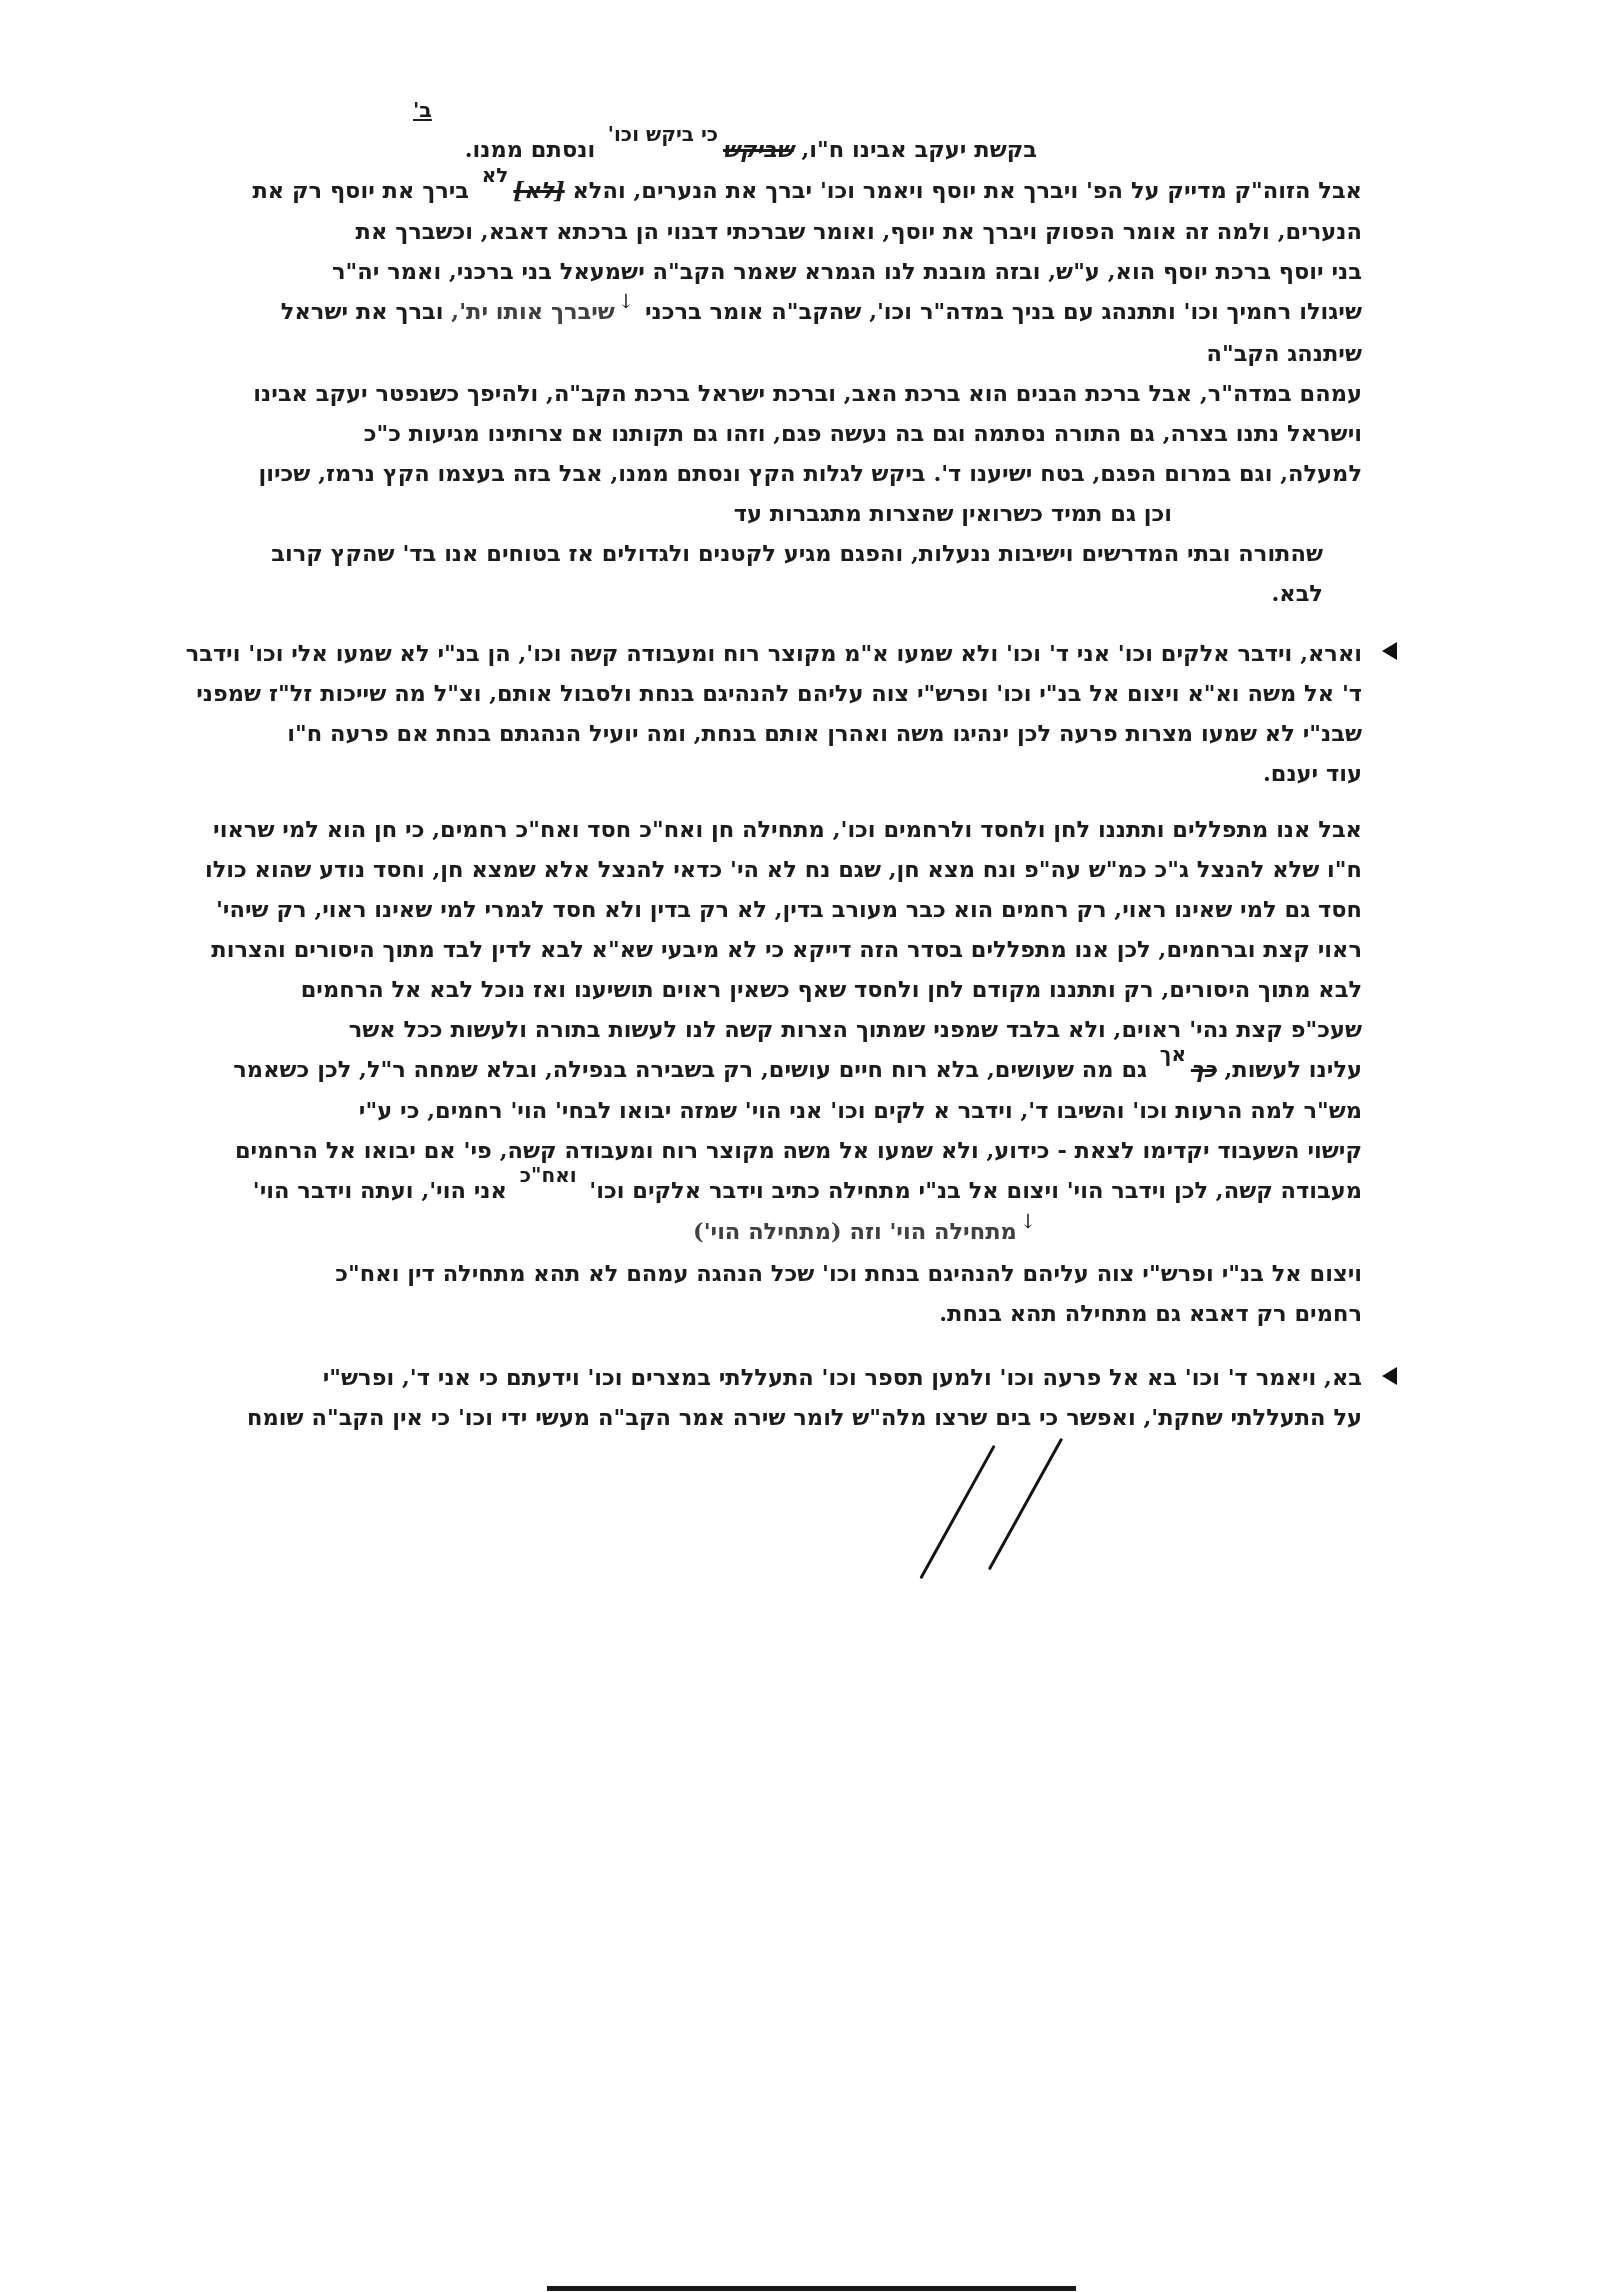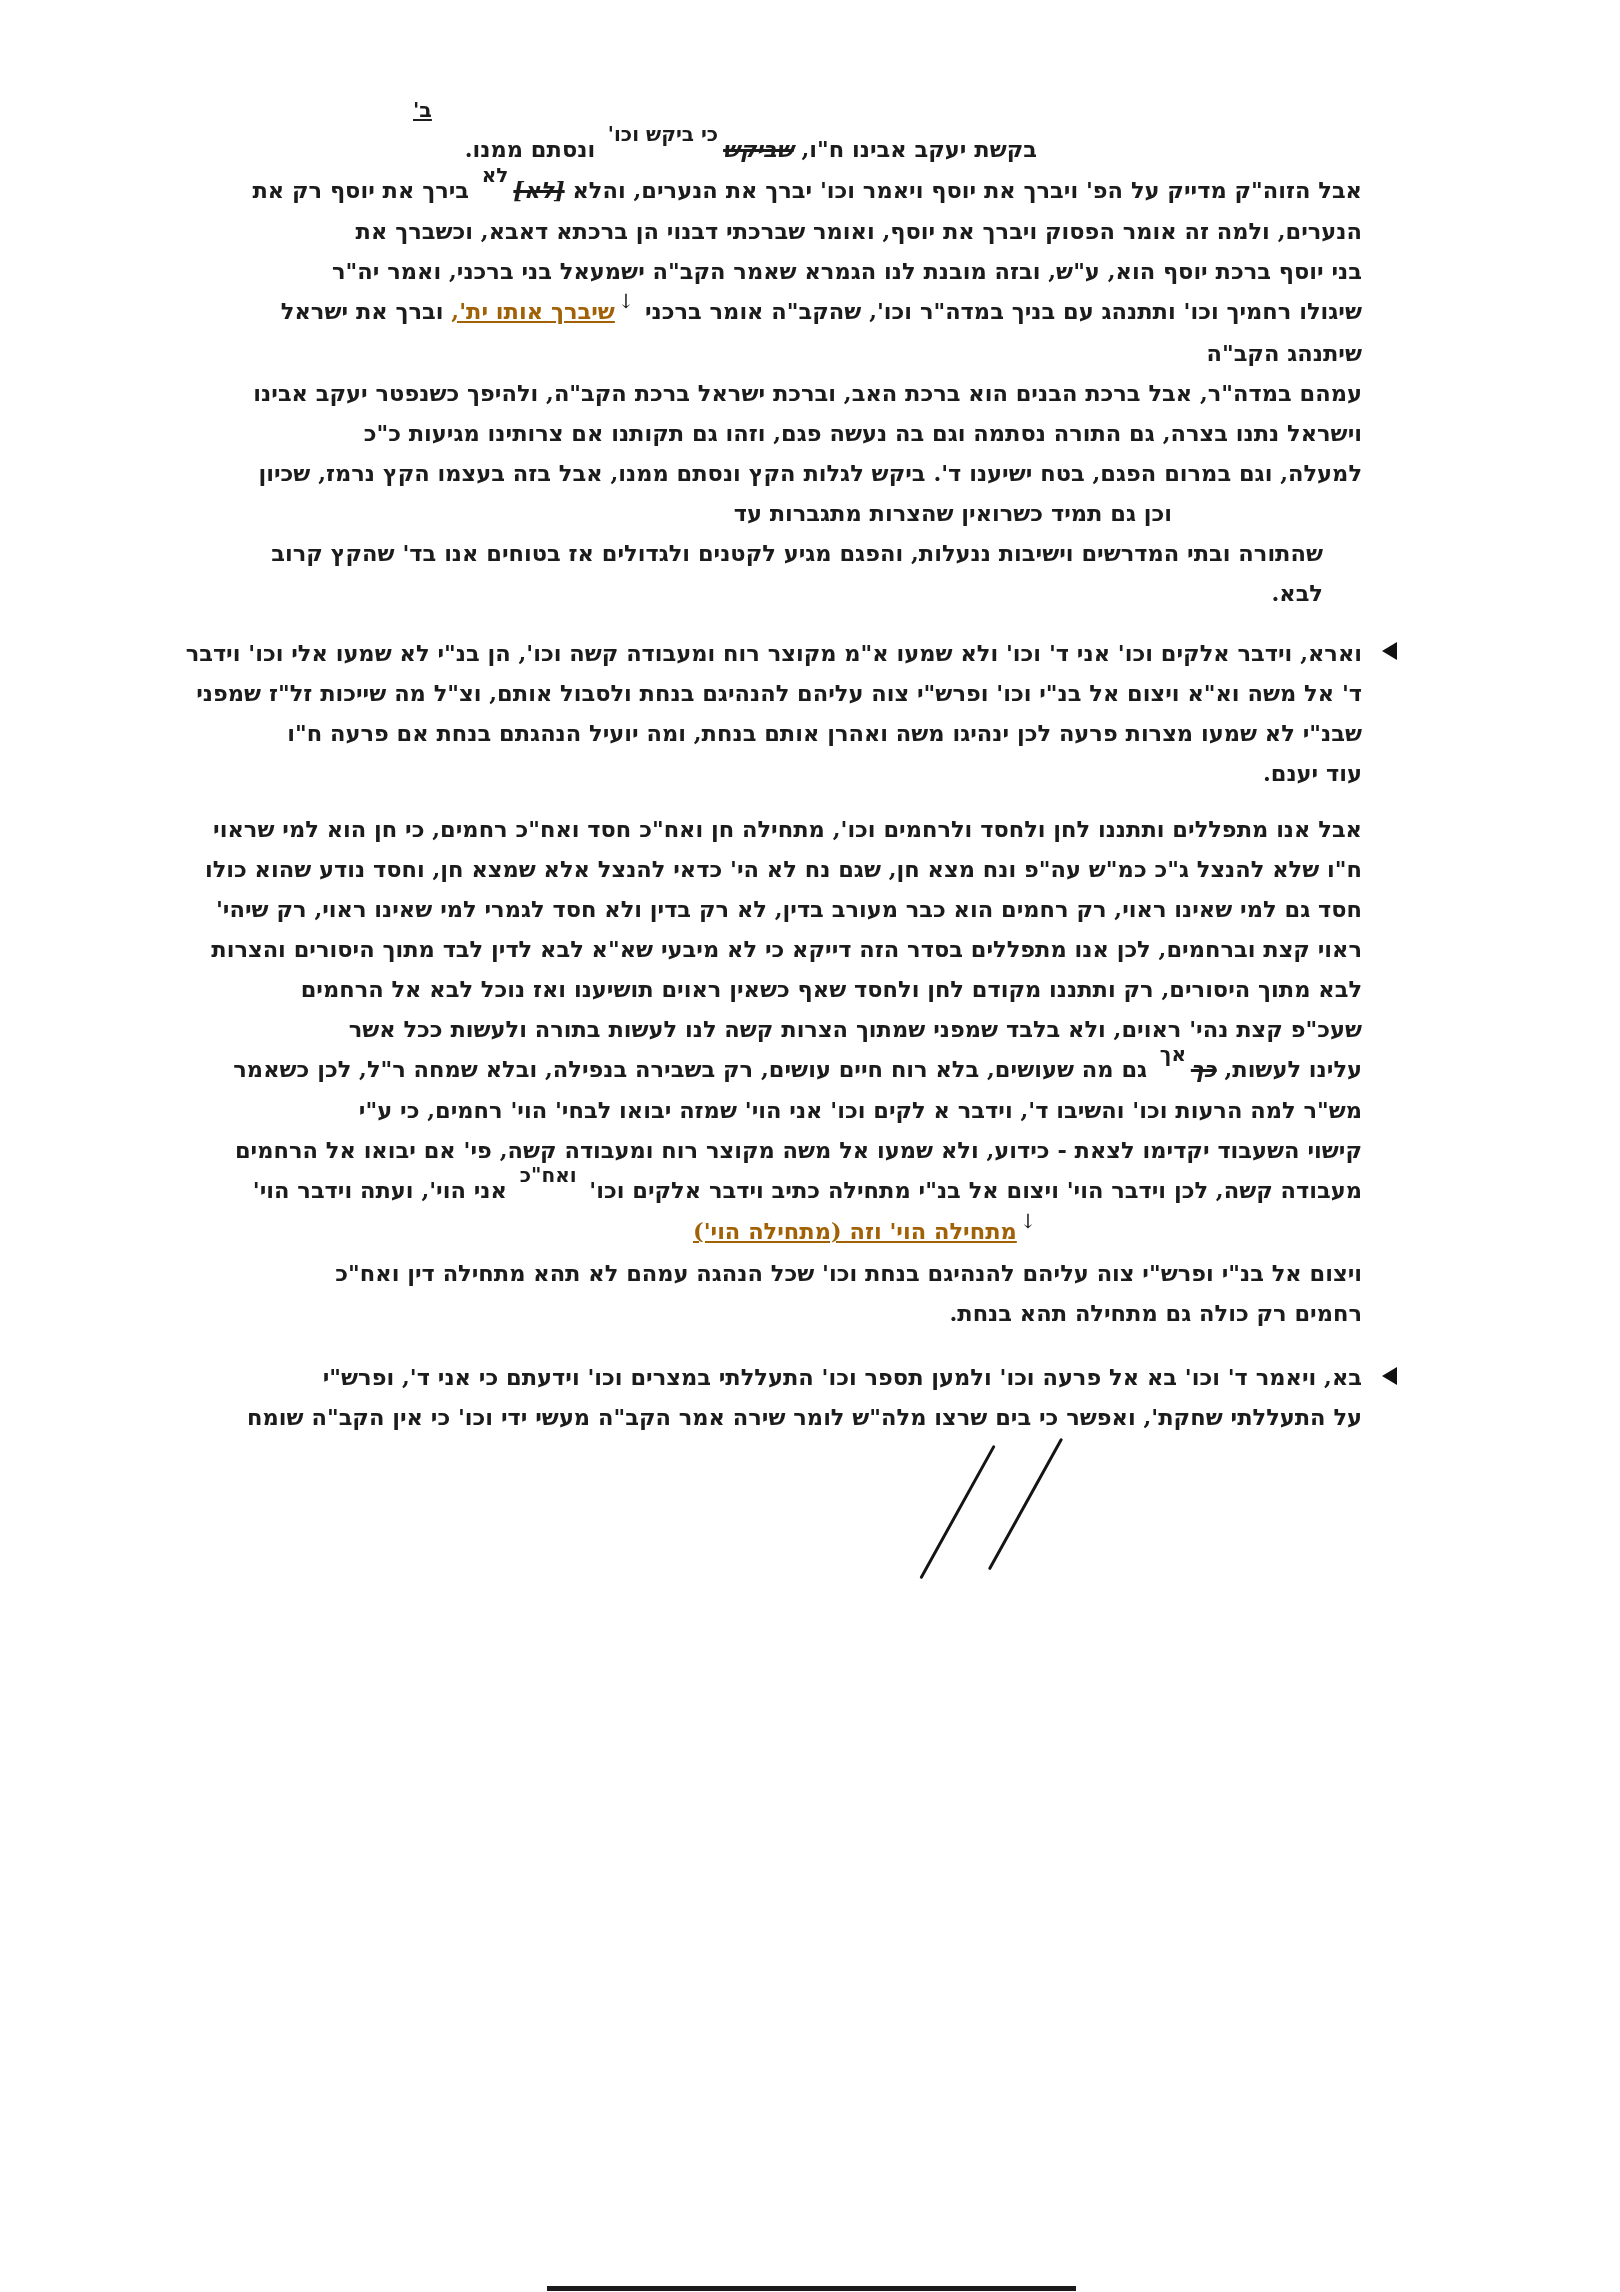--- a/index.html
+++ b/index.html
@@ -33,21 +33,21 @@
   .para{position:relative;}
   .line{white-space:nowrap;}
   .seg{}
   .strike{text-decoration:line-through;text-decoration-thickness:2.5px;font-style:italic;}
   .sup{
     display:inline-block;
     transform:translateY(-15.7px);
     font-size:20px;
     margin:0 4.9px;
   }
-  .red{color:#a16207;text-decoration:underline;}
+  .red{color:#404040;}
   .arrow{
     display:inline-block;
     transform:translateY(-10.8px);
     font-size:19.6px;
     font-weight:normal;
     color:#1c1c1c;
     margin:0 2.9px;
   }
   .tri{
     position:absolute;
@@ -106,21 +106,21 @@
         <div class="line"><span class="seg">חסד גם למי שאינו ראוי, רק רחמים הוא כבר מעורב בדין, לא רק בדין ולא חסד לגמרי למי שאינו ראוי, רק שיהי'</span></div>
         <div class="line"><span class="seg">ראוי קצת וברחמים, לכן אנו מתפללים בסדר הזה דייקא כי לא מיבעי שא"א לבא לדין לבד מתוך היסורים והצרות</span></div>
         <div class="line"><span class="seg">לבא מתוך היסורים, רק ותתננו מקודם לחן ולחסד שאף כשאין ראוים תושיענו ואז נוכל לבא אל הרחמים</span></div>
         <div class="line"><span class="seg">שעכ"פ קצת נהי' ראוים, ולא בלבד שמפני שמתוך הצרות קשה לנו לעשות בתורה ולעשות ככל אשר</span></div>
         <div class="line"><span class="seg">עלינו לעשות, </span><span class="seg strike">כך</span><span class="seg sup">אך</span><span class="seg"> גם מה שעושים, בלא רוח חיים עושים, רק בשבירה בנפילה, ובלא שמחה ר"ל, לכן כשאמר</span></div>
         <div class="line"><span class="seg">מש"ר למה הרעות וכו' והשיבו ד', וידבר א לקים וכו' אני הוי' שמזה יבואו לבחי' הוי' רחמים, כי ע"י</span></div>
         <div class="line"><span class="seg">קישוי השעבוד יקדימו לצאת - כידוע, ולא שמעו אל משה מקוצר רוח ומעבודה קשה, פי' אם יבואו אל הרחמים</span></div>
         <div class="line"><span class="seg">מעבודה קשה, לכן וידבר הוי' ויצום אל בנ"י מתחילה כתיב וידבר אלקים וכו' </span><span class="seg sup">ואח"כ</span><span class="seg"> אני הוי', ועתה וידבר הוי'</span></div>
         <div class="line" style="margin-right: 323px;"><span class="seg arrow">↓</span><span class="seg red">מתחילה הוי' וזה (מתחילה הוי')</span></div>
         <div class="line"><span class="seg">ויצום אל בנ"י ופרש"י צוה עליהם להנהיגם בנחת וכו' שכל הנהגה עמהם לא תהא מתחילה דין ואח"כ</span></div>
-        <div class="line"><span class="seg">רחמים רק כולה גם מתחילה תהא בנחת.</span></div>
+        <div class="line"><span class="seg">רחמים רק דאבא גם מתחילה תהא בנחת.</span></div>
       </div>
       <div class="para" style="margin-top: 23.5px;">
         <span class="tri"></span>
         <div class="line"><span class="seg">בא, ויאמר ד' וכו' בא אל פרעה וכו' ולמען תספר  וכו' התעללתי במצרים וכו' וידעתם כי אני ד', ופרש"י</span></div>
         <div class="line"><span class="seg">על התעללתי שחקת', ואפשר כי בים שרצו מלה"ש לומר שירה אמר הקב"ה מעשי ידי וכו' כי אין הקב"ה שומח</span></div>
       </div>
     </div>
   <div class="stroke stroke-1"></div>
   <div class="stroke stroke-2"></div>
   <div class="scan-edge"></div>

